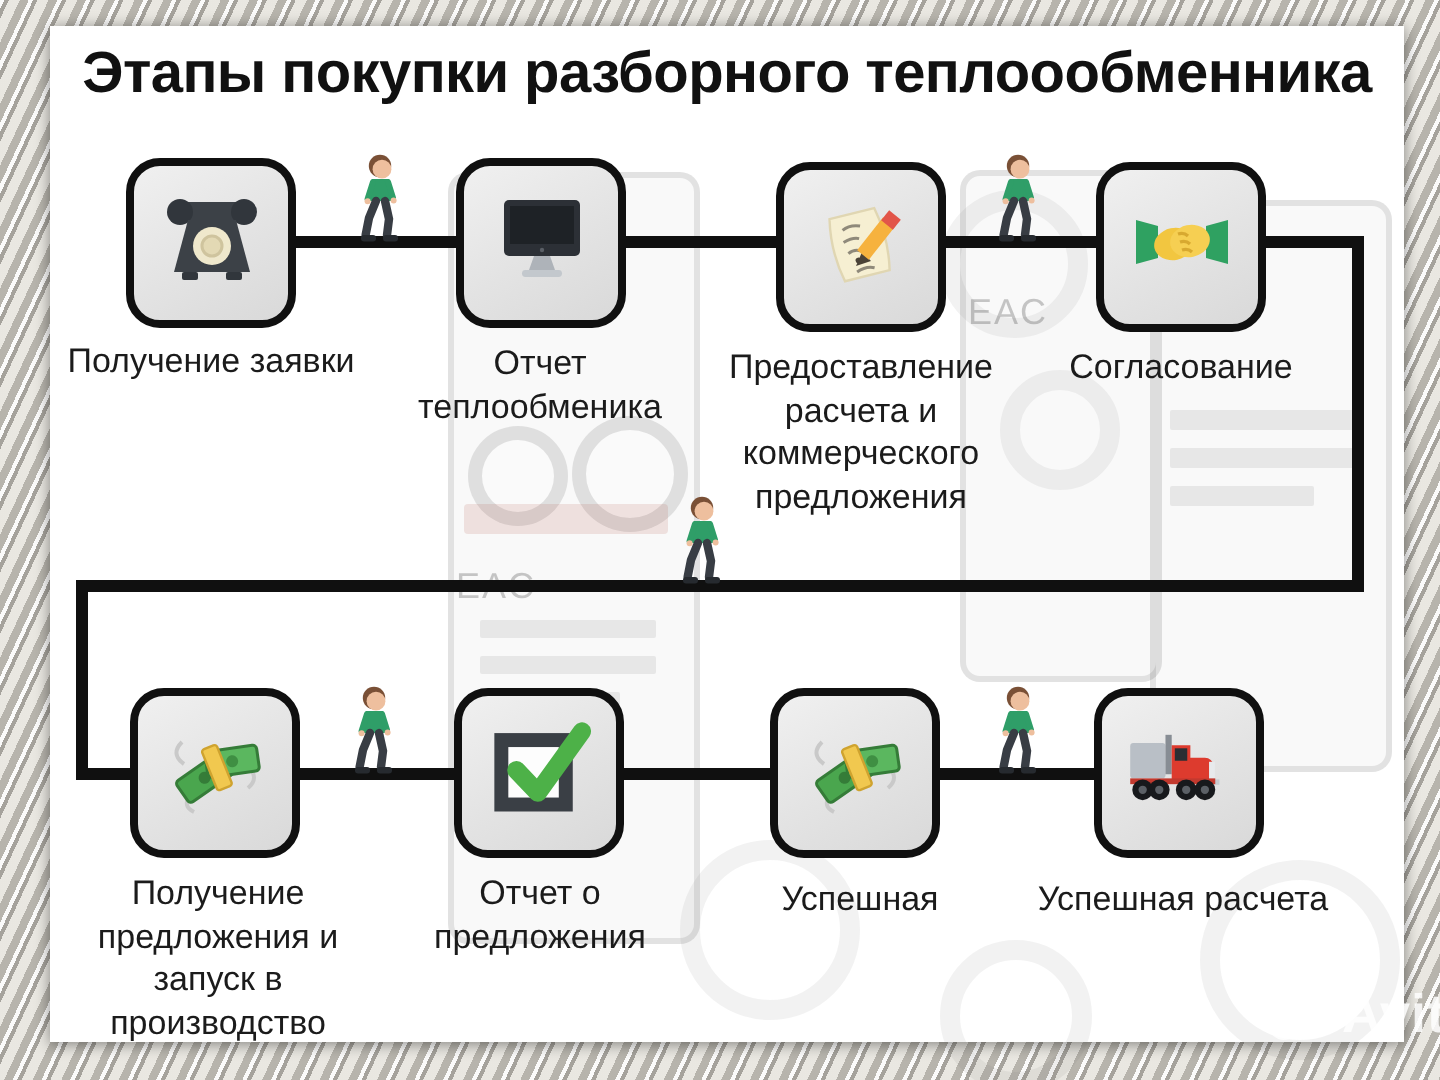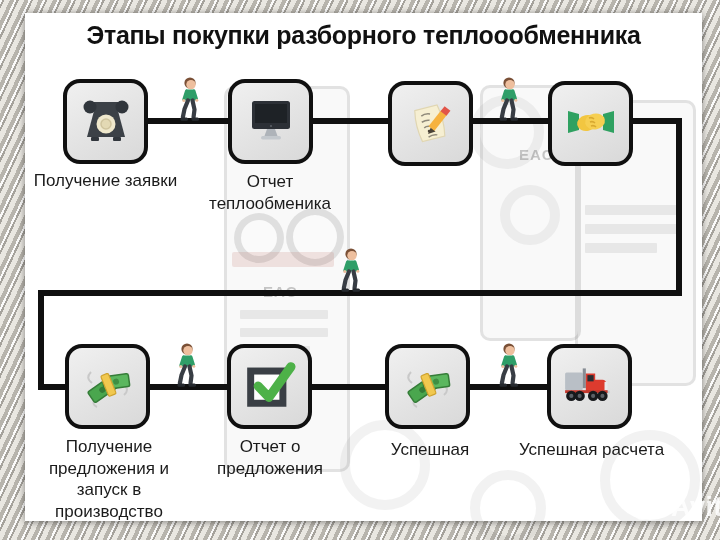--- a/index.html
+++ b/index.html
@@ -13,31 +13,31 @@
         rgba(122,119,112,.45) 2px 4px,
         rgba(235,233,227,.95) 4px 9px,
         rgba(165,162,153,.5) 9px 13px);
   }
   .panel{
     position:absolute;left:25px;top:13px;width:677px;height:508px;
     background:#ffffff;box-shadow:0 1px 7px rgba(0,0,0,.45);
   }
   .title{
     position:absolute;left:25px;top:21px;width:677px;
-    text-align:center;font-weight:bold;font-size:25px;letter-spacing:-.3px;
+    text-align:center;font-weight:bold;font-size:29px;letter-spacing:-.3px;
     white-space:nowrap;z-index:3;
   }
   
   .bg-photo{position:absolute;z-index:0;}
   .hx{position:absolute;border:3px solid rgba(70,70,70,.13);border-radius:10px;background:rgba(130,130,130,.05);}
   .port{position:absolute;border:7px solid rgba(70,70,70,.15);border-radius:50%;background:rgba(255,255,255,.25);}
   .plate{position:absolute;background:rgba(170,60,50,.13);border-radius:2px;}
   .rowline{position:absolute;background:rgba(110,110,110,.12);border-radius:1px;}
   .ring{position:absolute;border:10px solid rgba(110,110,110,.09);border-radius:50%;}
-  .eac{position:absolute;font-weight:bold;font-size:15px;letter-spacing:1px;color:rgba(60,60,60,.28);z-index:0;padding-left:35px;}
+  .eac{position:absolute;font-weight:normal;font-size:18px;letter-spacing:1px;color:rgba(60,60,60,.28);z-index:0;}
   
   .connector{position:absolute;background:#101010;z-index:1;}
   .line-top{left:100px;top:118px;width:582px;height:6px;}
   .line-right{left:676px;top:118px;width:6px;height:178px;}
   .line-mid{left:38px;top:290px;width:644px;height:6px;}
   .line-left{left:38px;top:290px;width:6px;height:100px;}
   .line-bottom{left:38px;top:384px;width:555px;height:6px;}
   
   .box{
     position:absolute;width:85px;height:85px;box-sizing:border-box;
@@ -240,20 +240,22 @@
         <circle cx="30" cy="30.5" r="5" fill="#17191c"></circle>
           <circle cx="30" cy="30.5" r="2" fill="#5b6066"></circle>
         <circle cx="39" cy="30.5" r="5" fill="#17191c"></circle>
           <circle cx="39" cy="30.5" r="2" fill="#5b6066"></circle>
       </svg>
     </span>
   </div>
 
   <div class="lbl l1">Получение заявки</div>
   <div class="lbl l2">Отчет теплообменика</div>
+  <div class="lbl l3">Предоставление расчета и коммерческого предложения</div>
+  <div class="lbl l4">Согласование</div>
   <div class="lbl l5">Получение предложения и запуск в производство</div>
   <div class="lbl l6">Отчет о предложения</div>
   <div class="lbl l7">Успешная</div>
   <div class="lbl l8">Успешная расчета</div>
 
   <span class="person p1">
     <svg width="30" height="47" viewBox="0 0 30 47">
       <circle cx="15" cy="8" r="5.6" fill="#7a5036"></circle>
       <circle cx="16" cy="9.6" r="4.7" fill="#eebf9e"></circle>
       <path d="M11,14.5 h8.5 l1.2,11 h-10.7 z" fill="#2f9e68"></path>

